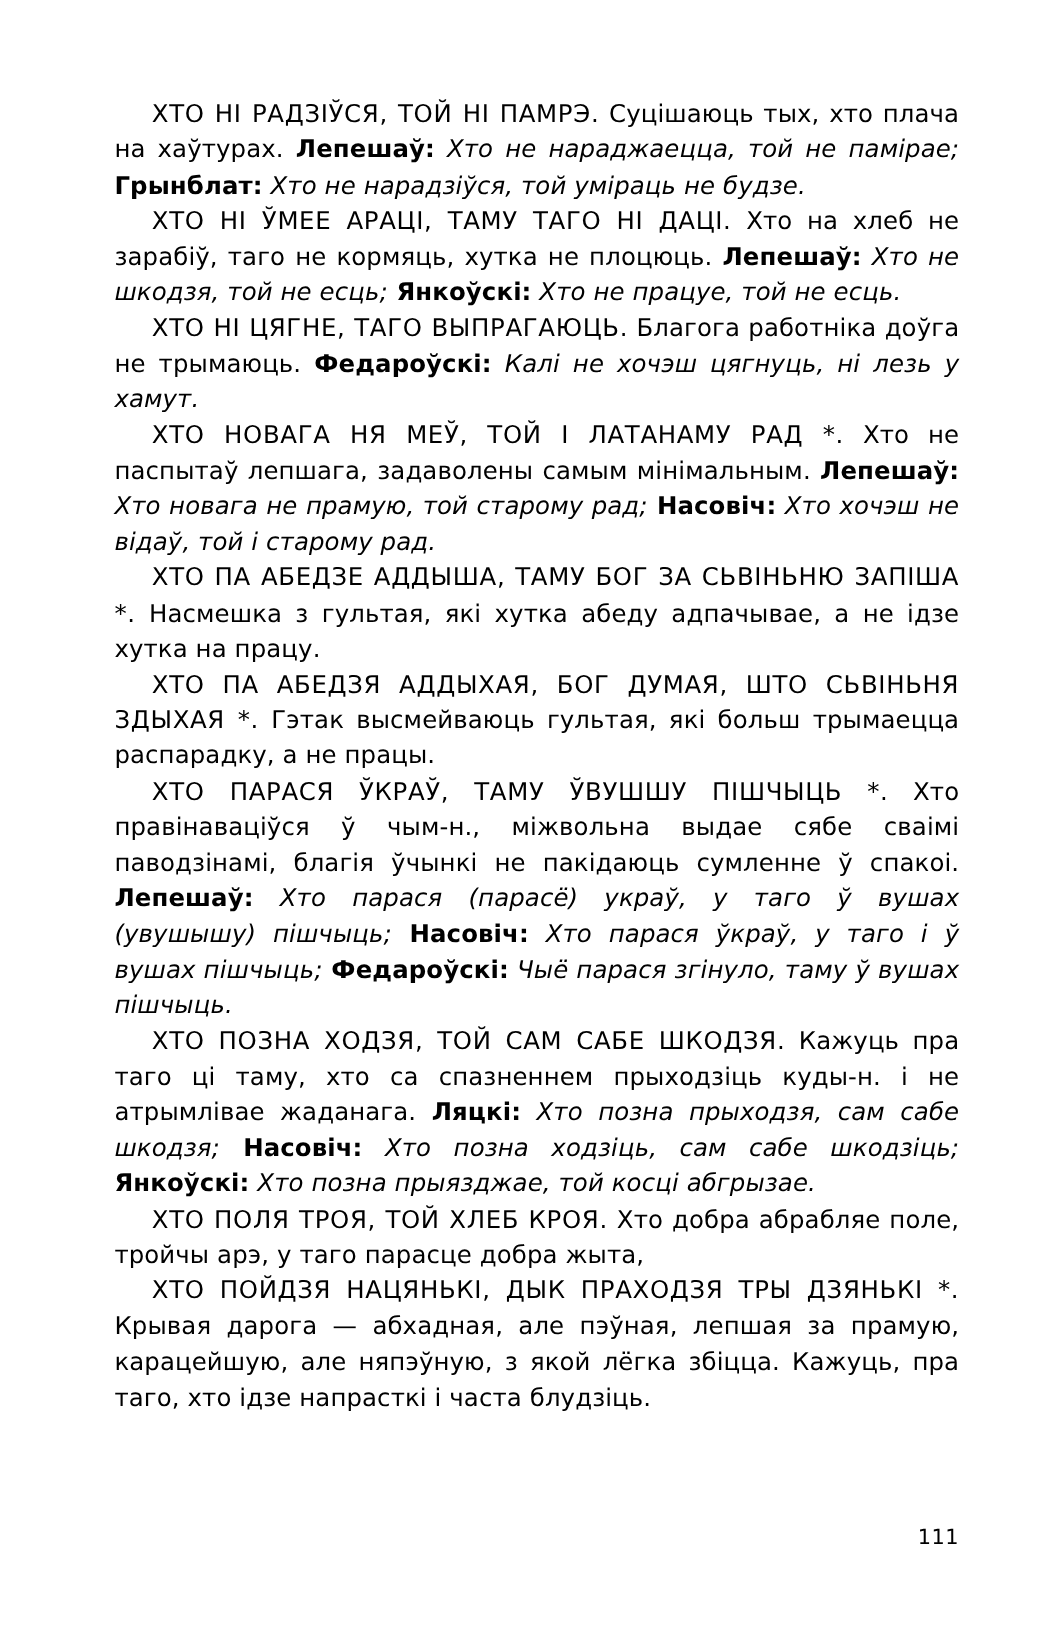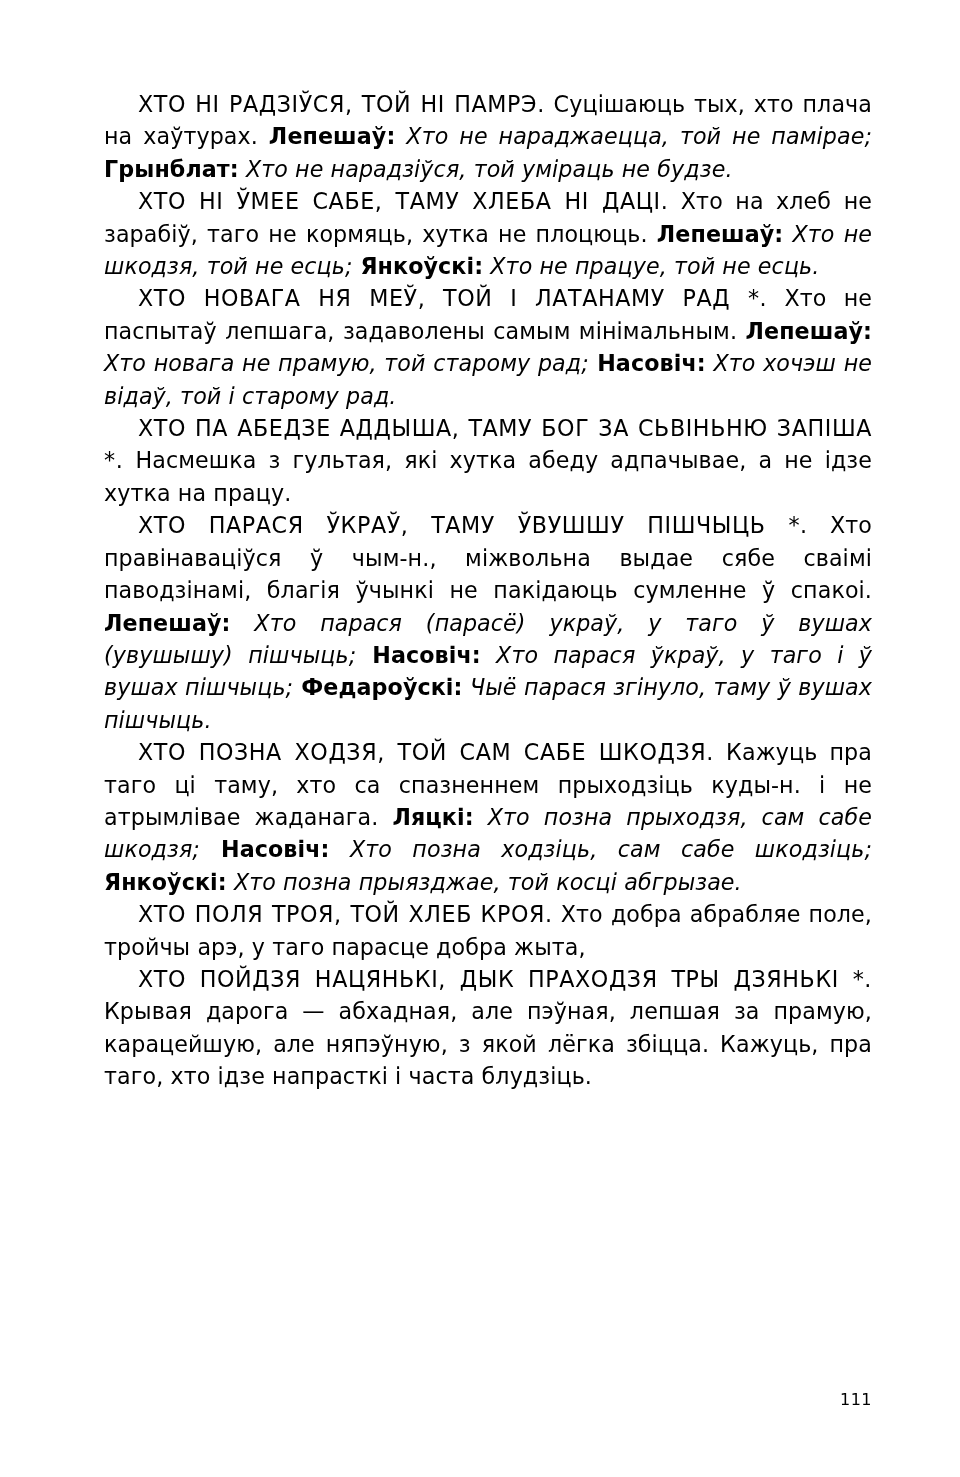--- a/index.html
+++ b/index.html
@@ -46,47 +46,53 @@
   .src {
     font-weight: bold;
   }
   .cit {
     font-style: italic;
   }
   .folio {
     position: absolute;
     right: 112px;
     bottom: 68px;
-    font-size: 16px;
+    font-size: 19px;
     letter-spacing: 0.5px;
   }
 </style>
 </head>
 <body>
 
 <div class="page">
   <div class="body-text">
 
     <p class="entry first">
       <span class="kw">ХТО НІ РАДЗІЎСЯ, ТОЙ НІ ПАМРЭ.</span><span> Суцішаюць тых, хто плача на хаўтурах. </span><span class="src">Лепешаў:</span><span class="cit"> Хто не нараджаецца, той не памірае;</span><span class="src"> Грынблат:</span><span class="cit"> Хто не нарадзіўся, той уміраць не будзе.</span>
     </p>
 
     <p class="entry">
-      <span class="kw">ХТО НІ ЎМЕЕ САБЕ, ТАМУ ХЛЕБА НІ ДАЦІ.</span><span> Хто на хлеб не зарабіў, таго не кормяць, хутка не плоцюць. </span><span class="src">Лепешаў:</span><span class="cit"> Хто не шкодзя, той не есць;</span><span class="src"> Янкоўскі:</span><span class="cit"> Хто не працуе, той не есць.</span>
+      <span class="kw">ХТО НІ ЎМЕЕ АРАЦІ, ТАМУ ТАГО НІ ДАЦІ.</span><span> Хто на хлеб не зарабіў, таго не кормяць, хутка не плоцюць. </span><span class="src">Лепешаў:</span><span class="cit"> Хто не шкодзя, той не есць;</span><span class="src"> Янкоўскі:</span><span class="cit"> Хто не працуе, той не есць.</span>
     </p>
 
+    <p class="entry">
+      <span class="kw">ХТО НІ ЦЯГНЕ, ТАГО ВЫПРАГАЮЦЬ.</span><span> Благога работніка доўга не трымаюць. </span><span class="src">Федароўскі:</span><span class="cit"> Калі не хочэш цягнуць, ні лезь у хамут.</span>
+    </p>
 
     <p class="entry">
       <span class="kw">ХТО НОВАГА НЯ МЕЎ, ТОЙ І ЛАТАНАМУ РАД *.</span><span> Хто не паспытаў лепшага, задаволены самым мінімальным. </span><span class="src">Лепешаў:</span><span class="cit"> Хто новага не прамую, той старому рад;</span><span class="src"> Насовіч:</span><span class="cit"> Хто хочэш не відаў, той і старому рад.</span>
     </p>
 
     <p class="entry">
       <span class="kw">ХТО ПА АБЕДЗЕ АДДЫША, ТАМУ БОГ ЗА СЬВІНЬНЮ ЗАПІША *.</span><span> Насмешка з гультая, які хутка абеду адпачывае, а не ідзе хутка на працу.</span>
     </p>
 
+    <p class="entry">
+      <span class="kw">ХТО ПА АБЕДЗЯ АДДЫХАЯ, БОГ ДУМАЯ, ШТО СЬВІНЬНЯ ЗДЫХАЯ *.</span><span> Гэтак высмейваюць гультая, які больш трымаецца распарадку, а не працы.</span>
+    </p>
 
     <p class="entry">
       <span class="kw">ХТО ПАРАСЯ ЎКРАЎ, ТАМУ ЎВУШШУ ПІШЧЫЦЬ *.</span><span> Хто правінаваціўся ў чым-н., міжвольна выдае сябе сваімі паводзінамі, благія ўчынкі не пакідаюць сумленне ў спакоі. </span><span class="src">Лепешаў:</span><span class="cit"> Хто парася (парасё) украў, у таго ў вушах (увушышу) пішчыць;</span><span class="src"> Насовіч:</span><span class="cit"> Хто парася ўкраў, у таго і ў вушах пішчыць;</span><span class="src"> Федароўскі:</span><span class="cit"> Чыё парася згінуло, таму ў вушах пішчыць.</span>
     </p>
 
     <p class="entry">
       <span class="kw">ХТО ПОЗНА ХОДЗЯ, ТОЙ САМ САБЕ ШКОДЗЯ.</span><span> Кажуць пра таго ці таму, хто са спазненнем прыходзіць куды-н. і не атрымлівае жаданага. </span><span class="src">Ляцкі:</span><span class="cit"> Хто позна прыходзя, сам сабе шкодзя;</span><span class="src"> Насовіч:</span><span class="cit"> Хто позна ходзіць, сам сабе шкодзіць;</span><span class="src"> Янкоўскі:</span><span class="cit"> Хто позна прыязджае, той косці абгрызае.</span>
     </p>
 
     <p class="entry">

